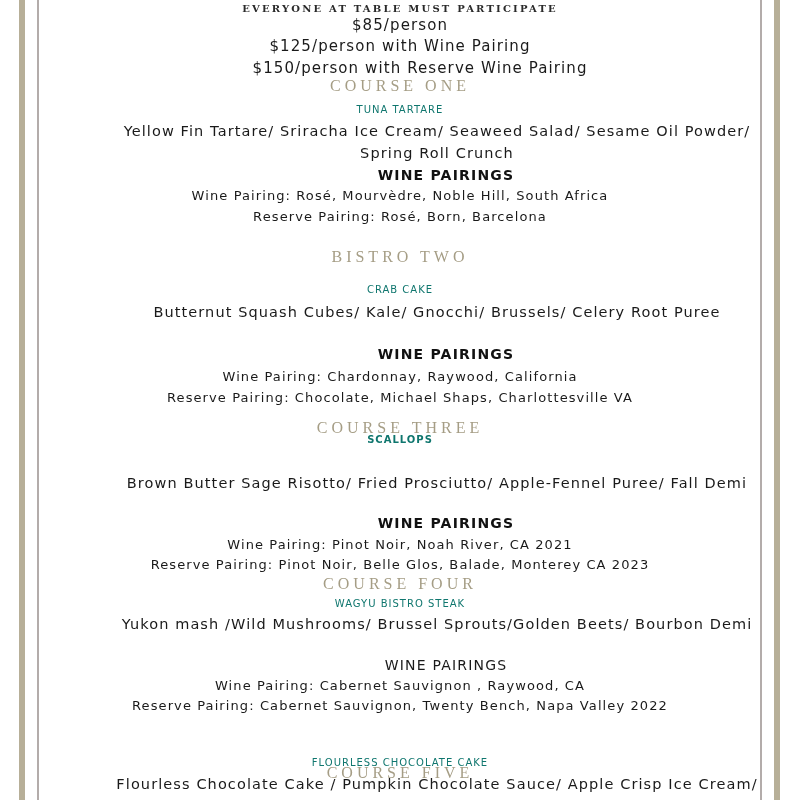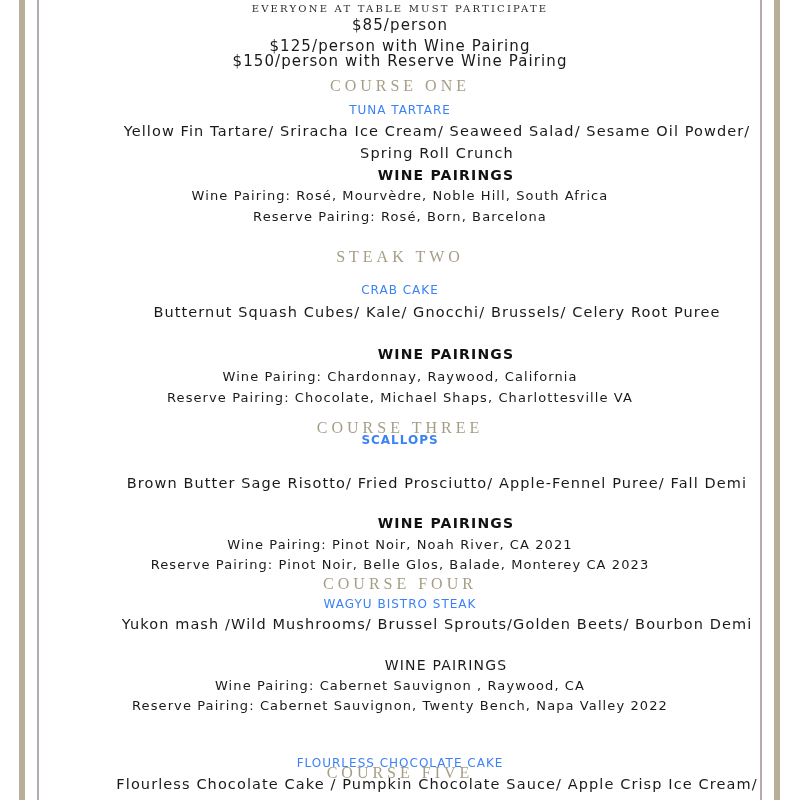--- a/index.html
+++ b/index.html
@@ -13,62 +13,62 @@
     position: absolute; top: 0; bottom: 0; width: 6px; background: #b7af98;
   }
   .frame-thin {
     position: absolute; top: 0; bottom: 0; width: 2px; background: #b3acaa;
   }
   .line {
     position: absolute; left: 40px; width: 720px; text-align: center;
     white-space: nowrap; line-height: 20px; transform: translateY(-10px);
   }
   .header {
-    font-family: "DejaVu Serif", serif; font-weight: normal; font-size: 10px;
+    font-family: "DejaVu Serif", serif; font-weight: bold; font-size: 10px;
     letter-spacing: 2.2px; color: #2a2a2a;
   }
   .price { font-size: 15px; letter-spacing: 1.1px; color: #1a1a1a; }
   .course {
     font-family: "Liberation Serif", serif; font-size: 16px; letter-spacing: 4px;
     color: #a59d85; font-weight: normal;
   }
-  .dish { font-size: 12px; letter-spacing: 1px; color: #3b82f6; }
+  .dish { font-size: 10px; letter-spacing: 1px; color: #0f766e; }
   .desc { font-size: 14.5px; letter-spacing: 1.1px; color: #1a1a1a; padding-left: 37px; }
   .wine-h { font-size: 14px; letter-spacing: 1.2px; font-weight: bold; color: #111; padding-left: 46px; }
   .wine-h.regular { font-weight: normal; color: #1a1a1a; }
   .wine { font-size: 13px; letter-spacing: 1.1px; color: #1a1a1a; }
 </style>
 </head>
 <body>
 
 <div>
   <div class="frame-thick" style="left:19px;"></div>
   <div class="frame-thin" style="left:37px;"></div>
   <div class="frame-thin" style="left:760px;"></div>
   <div class="frame-thick" style="left:774px;"></div>
 </div>
 
 <div>
   <div class="line header" style="top:9px;">EVERYONE AT TABLE MUST PARTICIPATE</div>
   <div class="line price" style="top:25px;">$85/person</div>
   <div class="line price" style="top:46px;">$125/person with Wine Pairing</div>
-  <div class="line price" style="top:61px;">$150/person with Reserve Wine Pairing</div>
+  <div class="line price" style="top:68px;padding-left:20px;">$150/person with Reserve Wine Pairing</div>
 
   <section>
     <div class="line course" style="top:86px;">COURSE ONE</div>
     <div class="line dish" style="top:110px;">TUNA TARTARE</div>
     <div class="line desc" style="top:131px;">Yellow Fin Tartare/ Sriracha Ice Cream/ Seaweed Salad/ Sesame Oil Powder/</div>
     <div class="line desc" style="top:153px;">Spring Roll Crunch</div>
     <div class="line wine-h" style="top:175px;">WINE PAIRINGS</div>
     <div class="line wine" style="top:196px;">Wine Pairing: Rosé, Mourvèdre, Noble Hill, South Africa</div>
     <div class="line wine" style="top:217px;">Reserve Pairing: Rosé, Born, Barcelona</div>
   </section>
 
   <section>
-    <div class="line course" style="top:257px;">STEAK TWO</div>
+    <div class="line course" style="top:257px;">BISTRO TWO</div>
     <div class="line dish" style="top:290px;">CRAB CAKE</div>
     <div class="line desc" style="top:312px;">Butternut Squash Cubes/ Kale/ Gnocchi/ Brussels/ Celery Root Puree</div>
     <div class="line wine-h" style="top:354px;">WINE PAIRINGS</div>
     <div class="line wine" style="top:377px;">Wine Pairing: Chardonnay, Raywood, California</div>
     <div class="line wine" style="top:398px;">Reserve Pairing: Chocolate, Michael Shaps, Charlottesville VA</div>
   </section>
 
   <section>
     <div class="line course" style="top:428px;">COURSE THREE</div>
     <div class="line dish" style="top:440px;font-weight:bold;">SCALLOPS</div>

